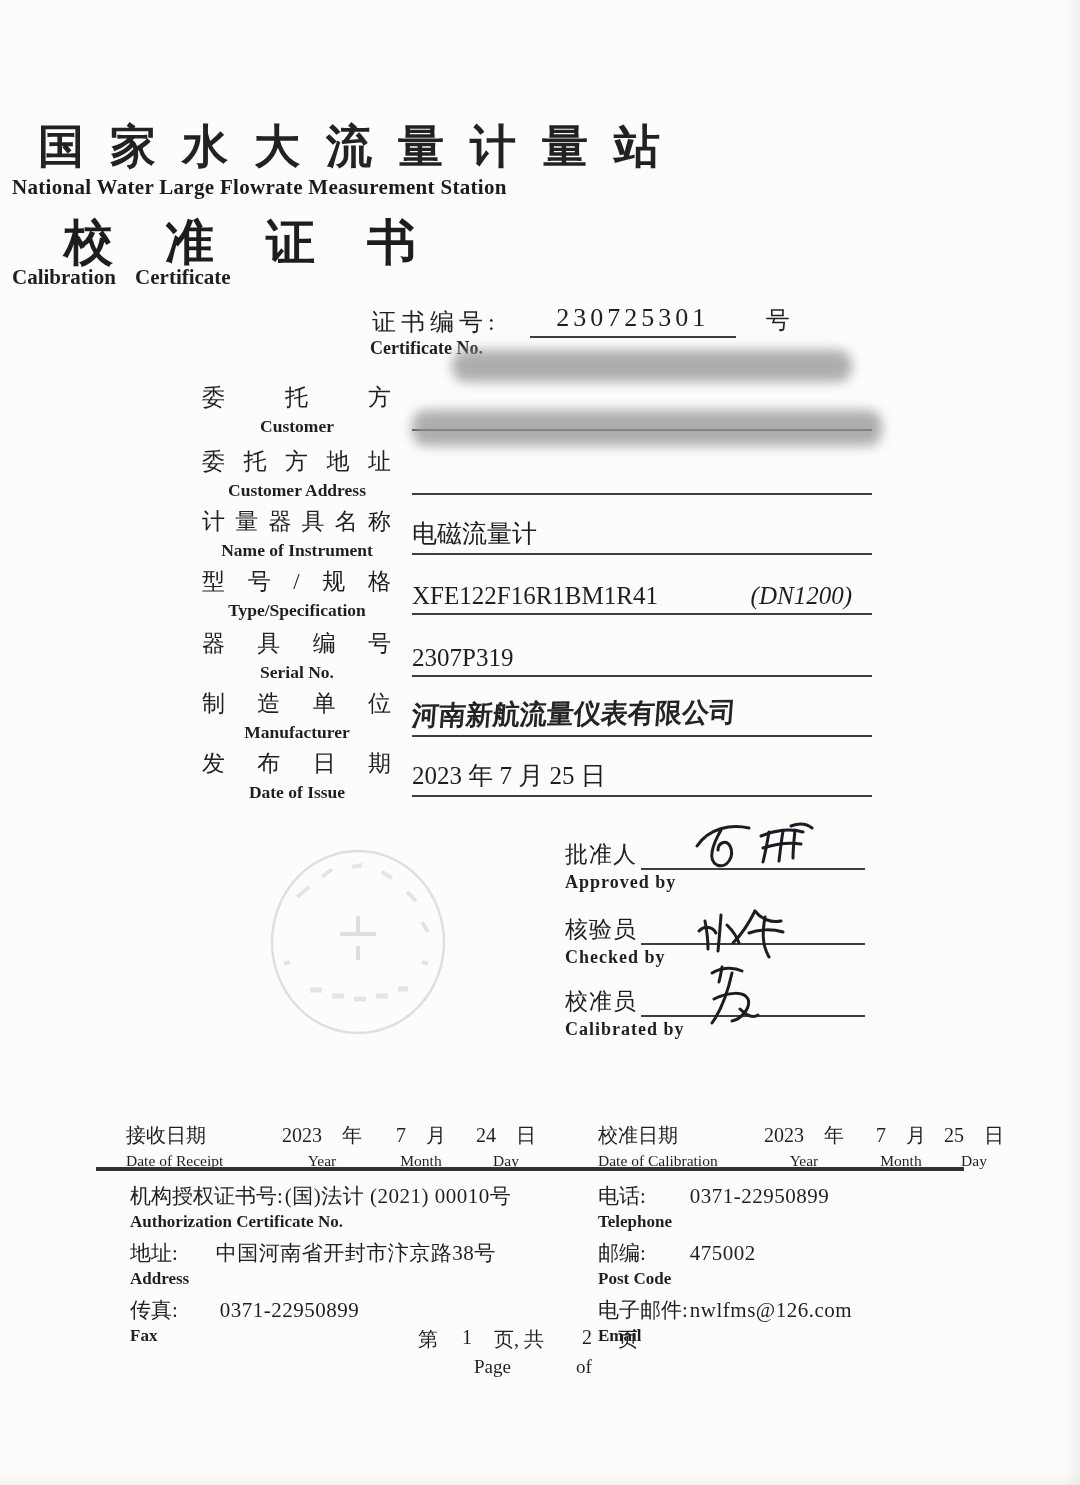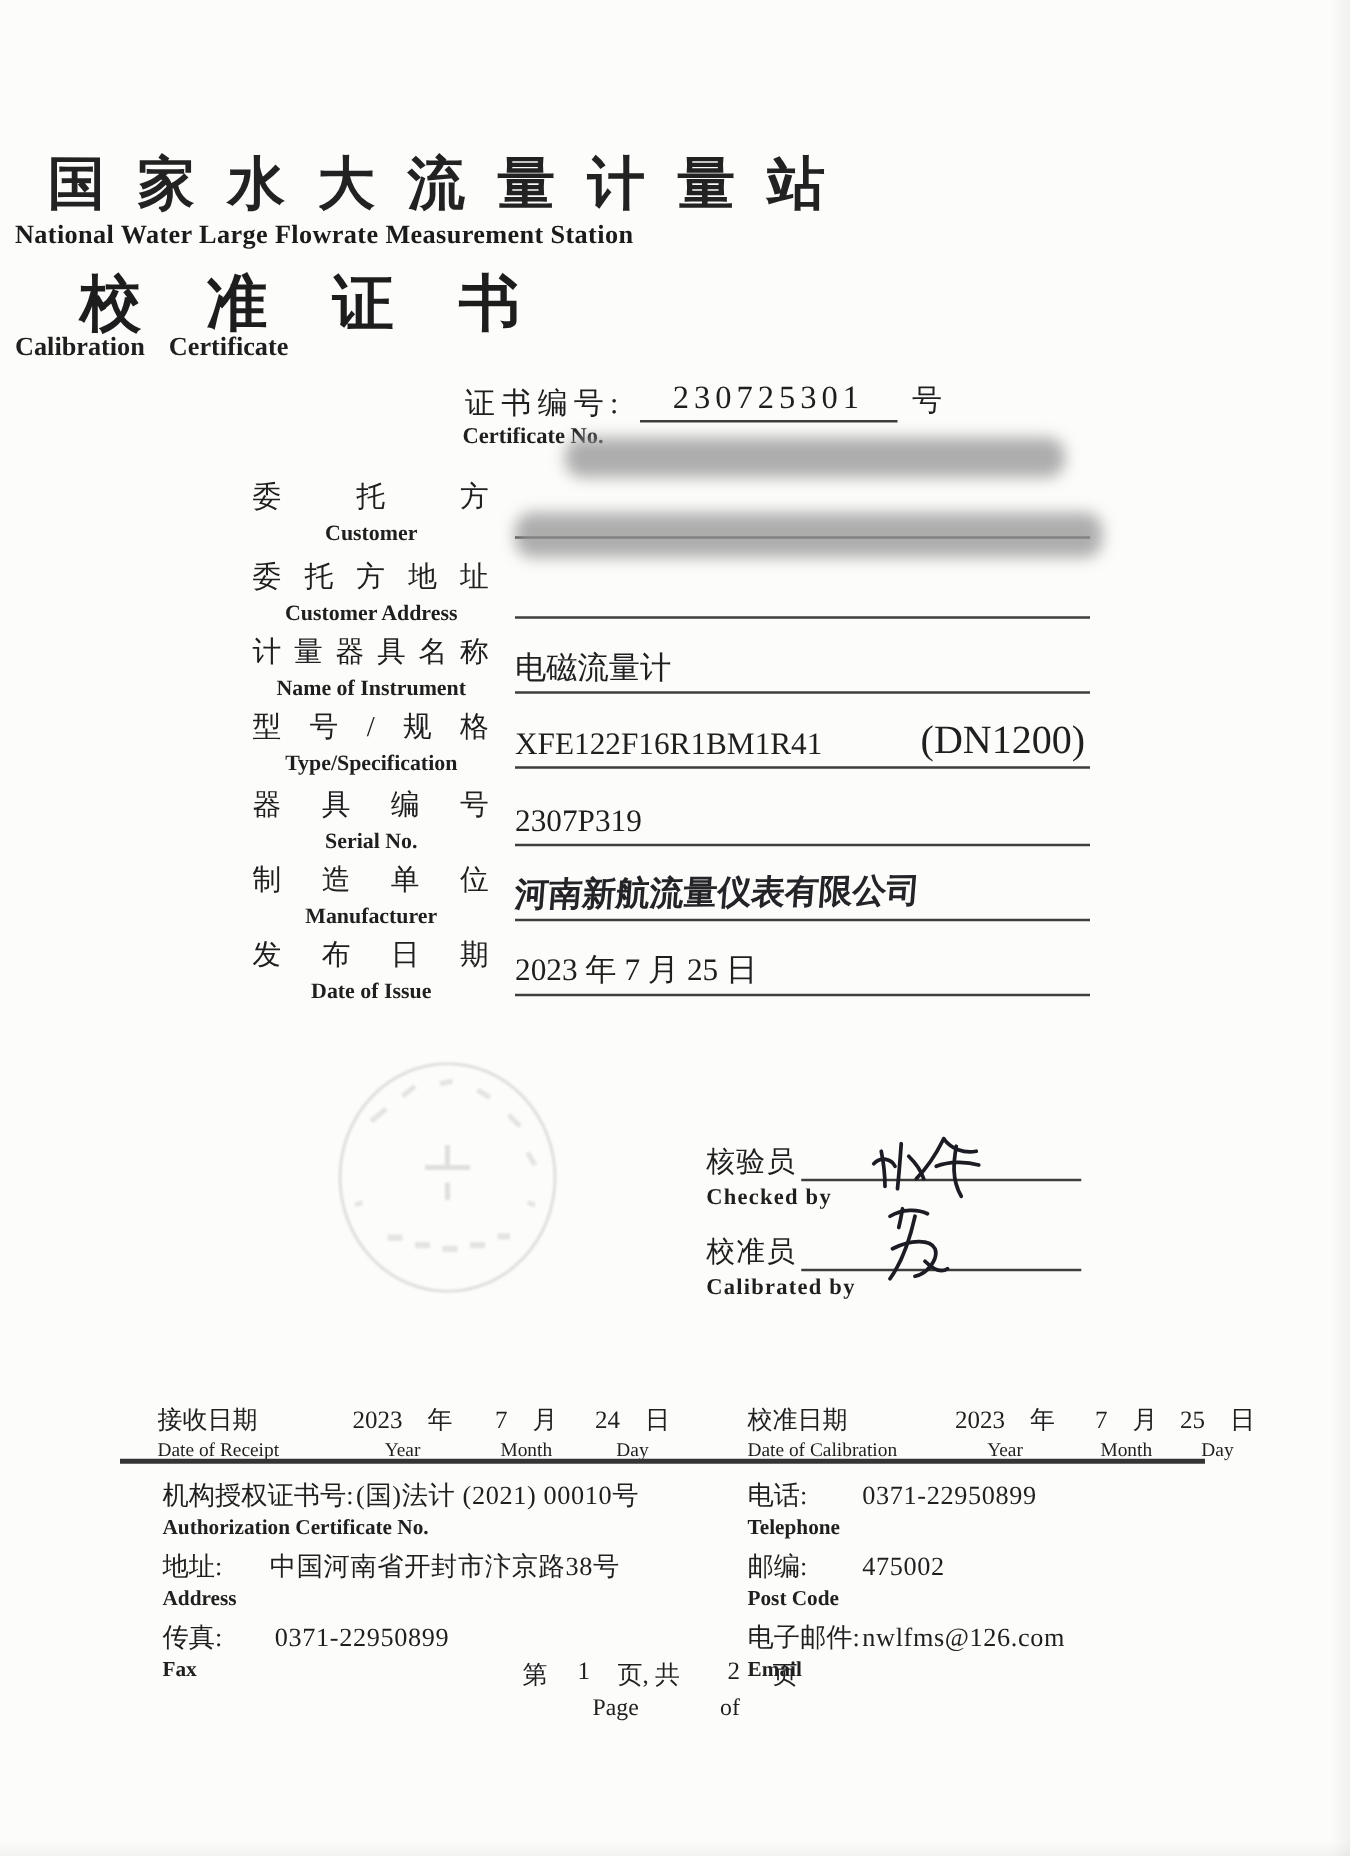--- a/index.html
+++ b/index.html
@@ -12,33 +12,33 @@
   .abs { position:absolute; }
   .ctr { left:0; width:100%; text-align:left;padding-left:12px; }
 
   
   .org-cn { top:116px; font-size:46px; font-weight:600; letter-spacing:26px; text-indent:26px; color:#222; }
   .org-en { top:175px; font-size:21px; font-weight:bold; letter-spacing:0.3px; color:#1b1b1b; }
   .title-cn { top:210px; font-size:49px; font-weight:700; letter-spacing:52px; text-indent:52px; color:#1d1d1d; }
   .title-en { top:265px; font-size:21px; font-weight:bold; word-spacing:14px; }
 
   
-  .certno { top:303px; left:372px; display:flex; align-items:flex-end; font-size:24px; }
+  .certno { top:303px; left:372px; display:flex; align-items:flex-end; font-size:24px;gap:18px; }
   .certno .lab { letter-spacing:5px; }
   .certno .num { display:inline-block; min-width:198px; text-align:center; border-bottom:2px solid #3c3c3c; font-size:26px; padding:0 4px 3px; margin:0 12px; letter-spacing:4px; }
   .certno .suf { padding-bottom:2px; }
   .certno-en { top:338px; left:370px; font-size:18px; font-weight:bold; }
 
   
   .frow { position:absolute; left:202px; width:670px; display:flex; align-items:flex-start; }
   .flabel { width:190px; flex:none; }
   .flabel .cn { font-size:23px; text-align:justify; text-align-last:justify; height:33px; letter-spacing:1px; }
   .flabel .en { font-size:17.5px; font-weight:bold; text-align:center; margin-top:1px; white-space:nowrap; }
   .fval { flex:1; margin-left:20px; border-bottom:2px solid #3e3e3e; height:44px; display:flex; align-items:flex-end; justify-content:flex-start; font-size:25px; padding-bottom:3px; position:relative; }
-  .fval .extra { position:absolute; right:4px; bottom:3px; font-size:32px; }
+  .fval .extra { position:absolute; right:20px; bottom:3px; font-size:25px;font-style:italic; }
   .hand { font-weight:600; font-size:27px; transform:skewX(-5deg) rotate(-0.6deg); color:#242428; }
   .redact { position:absolute; background:#979797; border-radius:14px; filter:blur(6px); opacity:0.78; }
 
   
   .sig-row { position:absolute; left:565px; width:300px; display:flex; align-items:flex-end; height:40px; }
   .sig-label { width:76px; flex:none; position:relative; font-size:23px; letter-spacing:1px; }
   .sig-en { position:absolute; top:33px; left:0; white-space:nowrap; font-size:18px; font-weight:bold; }
   .sig-line { flex:1; border-bottom:2px solid #3e3e3e; height:40px; position:relative; }
   .scribble { position:absolute; }
   .scribble path { fill:none; stroke:#1c1c24; stroke-width:3; stroke-linecap:round; stroke-linejoin:round; }
@@ -168,20 +168,34 @@
       <path d="M38,120 l-6,2 M170,120 l6,2"></path>
     </g>
     <g stroke="#c2c2c2" stroke-width="4" opacity="0.9">
       <path d="M88,92 h36 M106,74 v20 M106,104 v14"></path>
     </g>
     <g stroke="#c6c6c6" stroke-width="5" opacity="0.8">
       <path d="M58,148 h12 M80,154 h12 M102,157 h12 M124,154 h12 M146,147 h10"></path>
     </g>
   </svg>
 
+  <div class="sig-row" style="top:830px">
+    <div class="sig-label"><span>批准人</span>
+      <span class="sig-en">Approved by</span></div>
+    <div class="sig-line">
+      <svg class="scribble" style="left:50px; bottom:-4px;" width="125" height="52" viewBox="0 0 125 52">
+        <path d="M6,26 C18,8 40,4 58,8"></path>
+        <path d="M30,10 C22,24 16,40 26,45 C36,49 44,36 39,26 C35,19 27,23 27,30"></path>
+        <path d="M70,16 C84,10 100,8 112,12"></path>
+        <path d="M78,12 C76,24 74,34 72,42 M92,11 C90,23 89,33 88,41 M104,10 C103,20 102,30 102,38"></path>
+        <path d="M72,28 C84,24 98,22 110,24"></path>
+        <path d="M100,6 C108,3 116,4 121,8"></path>
+      </svg>
+    </div>
+  </div>
 
   <div class="sig-row" style="top:905px">
     <div class="sig-label"><span>核验员</span>
       <span class="sig-en">Checked by</span></div>
     <div class="sig-line">
       <svg class="scribble" style="left:52px; bottom:-18px;" width="110" height="58" viewBox="0 0 110 58">
         <path d="M12,18 C14,28 15,38 15,46"></path>
         <path d="M6,28 C12,22 20,24 23,30 M28,12 C27,26 26,38 25,48"></path>
         <path d="M34,22 C40,28 44,34 46,40"></path>
         <path d="M62,8 C56,20 48,32 40,40"></path>

